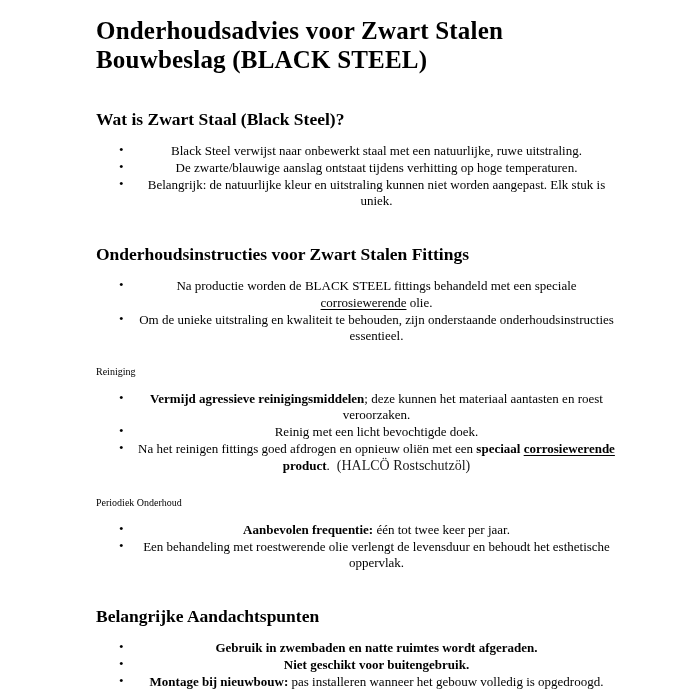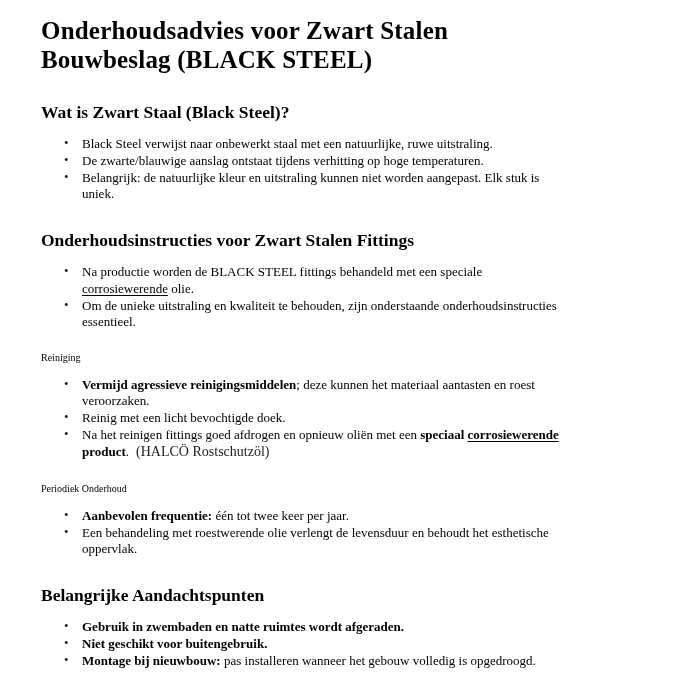--- a/index.html
+++ b/index.html
@@ -11,55 +11,56 @@
     width: 700px;
     height: 700px;
     overflow: hidden;
     color: #000000;
     font-family: "Liberation Serif", "DejaVu Serif", serif;
   }
   .page {
     box-sizing: border-box;
     width: 700px;
     height: 700px;
-    padding: 16px 84px 20px 41px;
+    padding: 16px 84px 20px 96px;
     overflow: hidden;
   }
   h1.doc-title {
     font-size: 25px;
     line-height: 1.16;
     font-weight: bold;
     margin: 0 0 12px 0;
     max-width: 455px;
     letter-spacing: 0.2px;
   }
   h2.sec-h2 {
     font-size: 17.5px;
     font-weight: bold;
-    margin: 28px 0 0 0;
+    margin: 35px 0 0 0;
     line-height: 1.2;
   }
   h3.sec-h3 {
     font-size: 10px;
     font-weight: normal;
     margin: 22px 0 0 0;
     line-height: 1.2;
   }
   ul.bullets {
     list-style: none;
     margin: 13px 0 0 0;
     padding: 0 0 0 21px;
   }
   ul.bullets li {
     position: relative;
     padding-left: 20px;
     font-size: 13px;
     line-height: 1.24;
     margin: 0 0 1px 0;
     max-width: 480px;
+    text-align: center;
   }
   ul.bullets li::before {
     content: "\2022";
     position: absolute;
     left: 2px;
     top: -1px;
     font-size: 13px;
   }
   .run-b { font-weight: bold; }
   .run-wavy {

